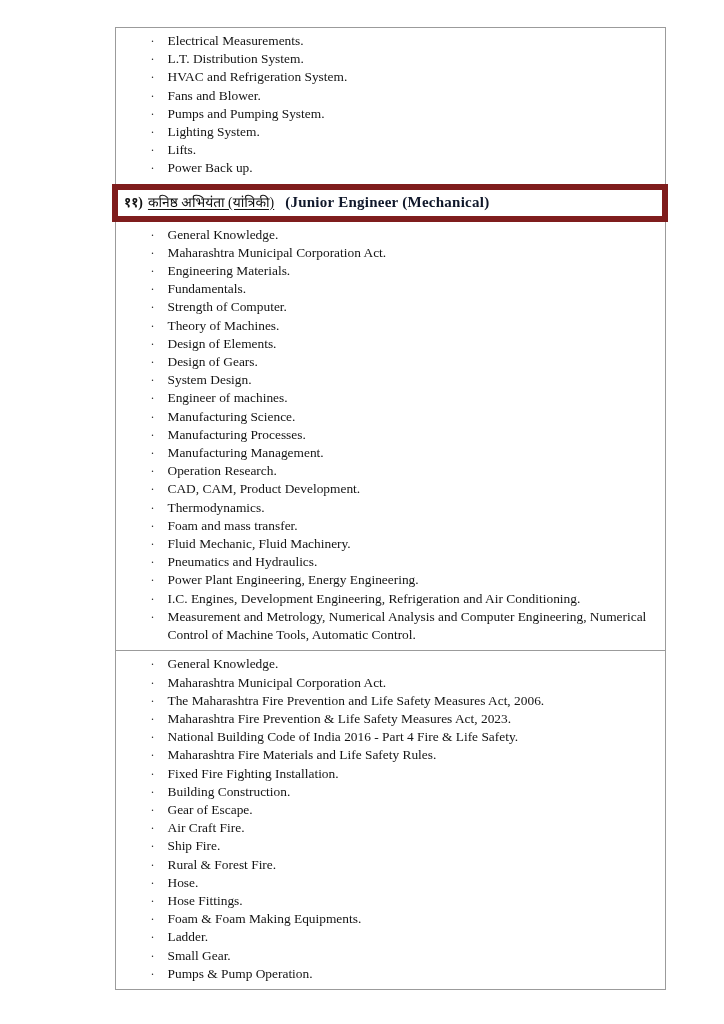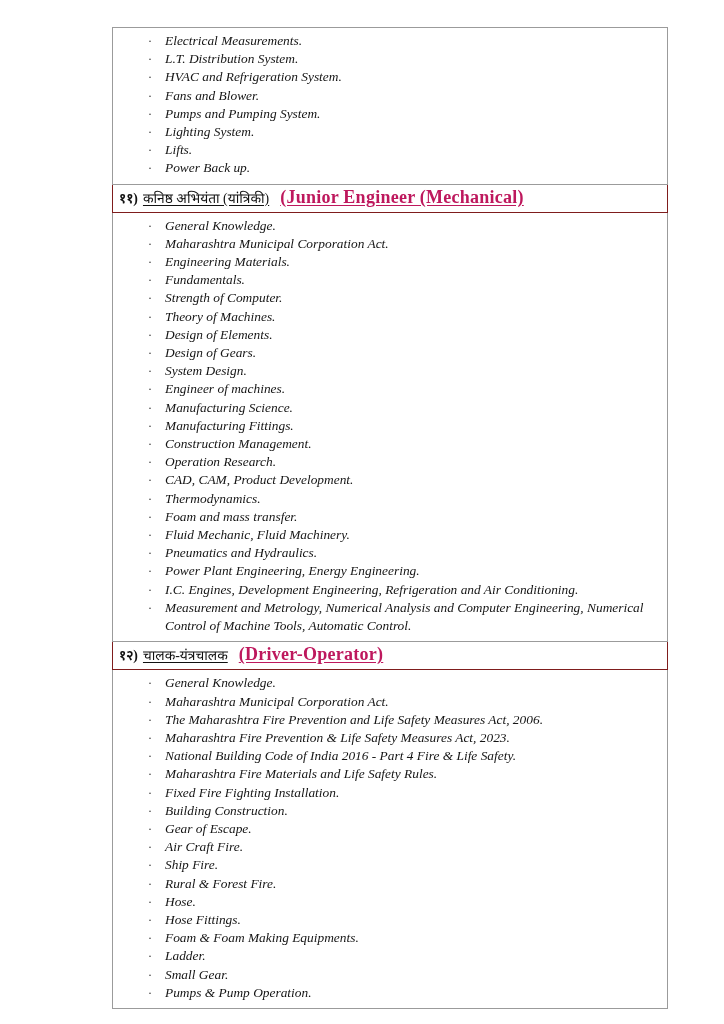--- a/index.html
+++ b/index.html
@@ -67,26 +67,25 @@
     top: 0;
     width: 10px;
     text-align: center;
     font-size: 12px;
     line-height: 18.2px;
     color: #2a2a2a;
   }
 
   ul.topic-list > li .topic-text {
     display: block;
-    font-style: italic;
   }
 
   
   .section-header-row {
-    border: 1px solid #7f1d1d;
+    border: 6px solid #7f1d1d;
     background: #ffffff;
   }
 
   .section-header-cell {
     padding: 3px 6px 4px 6px;
     vertical-align: middle;
     white-space: nowrap;
   }
 
   .section-header {
@@ -111,23 +110,22 @@
     font-size: 13.8px;
     color: #111111;
     text-decoration: underline;
     text-underline-offset: 2px;
     white-space: nowrap;
   }
 
   .section-title-en {
     font-family: "Liberation Serif", "DejaVu Serif", serif;
     font-weight: 700;
-    font-size: 18px;
-    color: #be185d;
-    text-decoration: underline;
+    font-size: 15px;
+    color: #0f172a;
     text-underline-offset: 2px;
     margin-left: 11px;
     letter-spacing: 0.25px;
     white-space: nowrap;
   }
 </style>
 </head>
 <body>
 
 <div class="page">
@@ -225,25 +223,25 @@
             <li>
                 <span class="bullet">·</span>
                 <span class="topic-text">Engineer of machines.</span>
               </li>
             <li>
                 <span class="bullet">·</span>
                 <span class="topic-text">Manufacturing Science.</span>
               </li>
             <li>
                 <span class="bullet">·</span>
-                <span class="topic-text">Manufacturing Fittings.</span>
-              </li>
-            <li>
-                <span class="bullet">·</span>
-                <span class="topic-text">Construction Management.</span>
+                <span class="topic-text">Manufacturing Processes.</span>
+              </li>
+            <li>
+                <span class="bullet">·</span>
+                <span class="topic-text">Manufacturing Management.</span>
               </li>
             <li>
                 <span class="bullet">·</span>
                 <span class="topic-text">Operation Research.</span>
               </li>
             <li>
                 <span class="bullet">·</span>
                 <span class="topic-text">CAD, CAM, Product Development.</span>
               </li>
             <li>
@@ -271,29 +269,20 @@
                 <span class="topic-text">I.C. Engines, Development Engineering, Refrigeration and Air Conditioning.</span>
               </li>
             <li>
                 <span class="bullet">·</span>
                 <span class="topic-text">Measurement and Metrology, Numerical Analysis and Computer Engineering, Numerical Control of Machine Tools, Automatic Control.</span>
               </li>
           </ul>
         </td>
       </tr>
 
-      <tr class="section-header-row">
-        <td class="section-header-cell">
-          <div class="section-header">
-            <span class="section-number">१२)</span>
-            <span class="section-title-mr">चालक-यंत्रचालक</span>
-            <span class="section-title-en">(Driver-Operator)</span>
-          </div>
-        </td>
-      </tr>
 
       <tr class="list-row">
         <td class="list-cell">
           <ul class="topic-list">
             <li>
                 <span class="bullet">·</span>
                 <span class="topic-text">General Knowledge.</span>
               </li>
             <li>
                 <span class="bullet">·</span>

